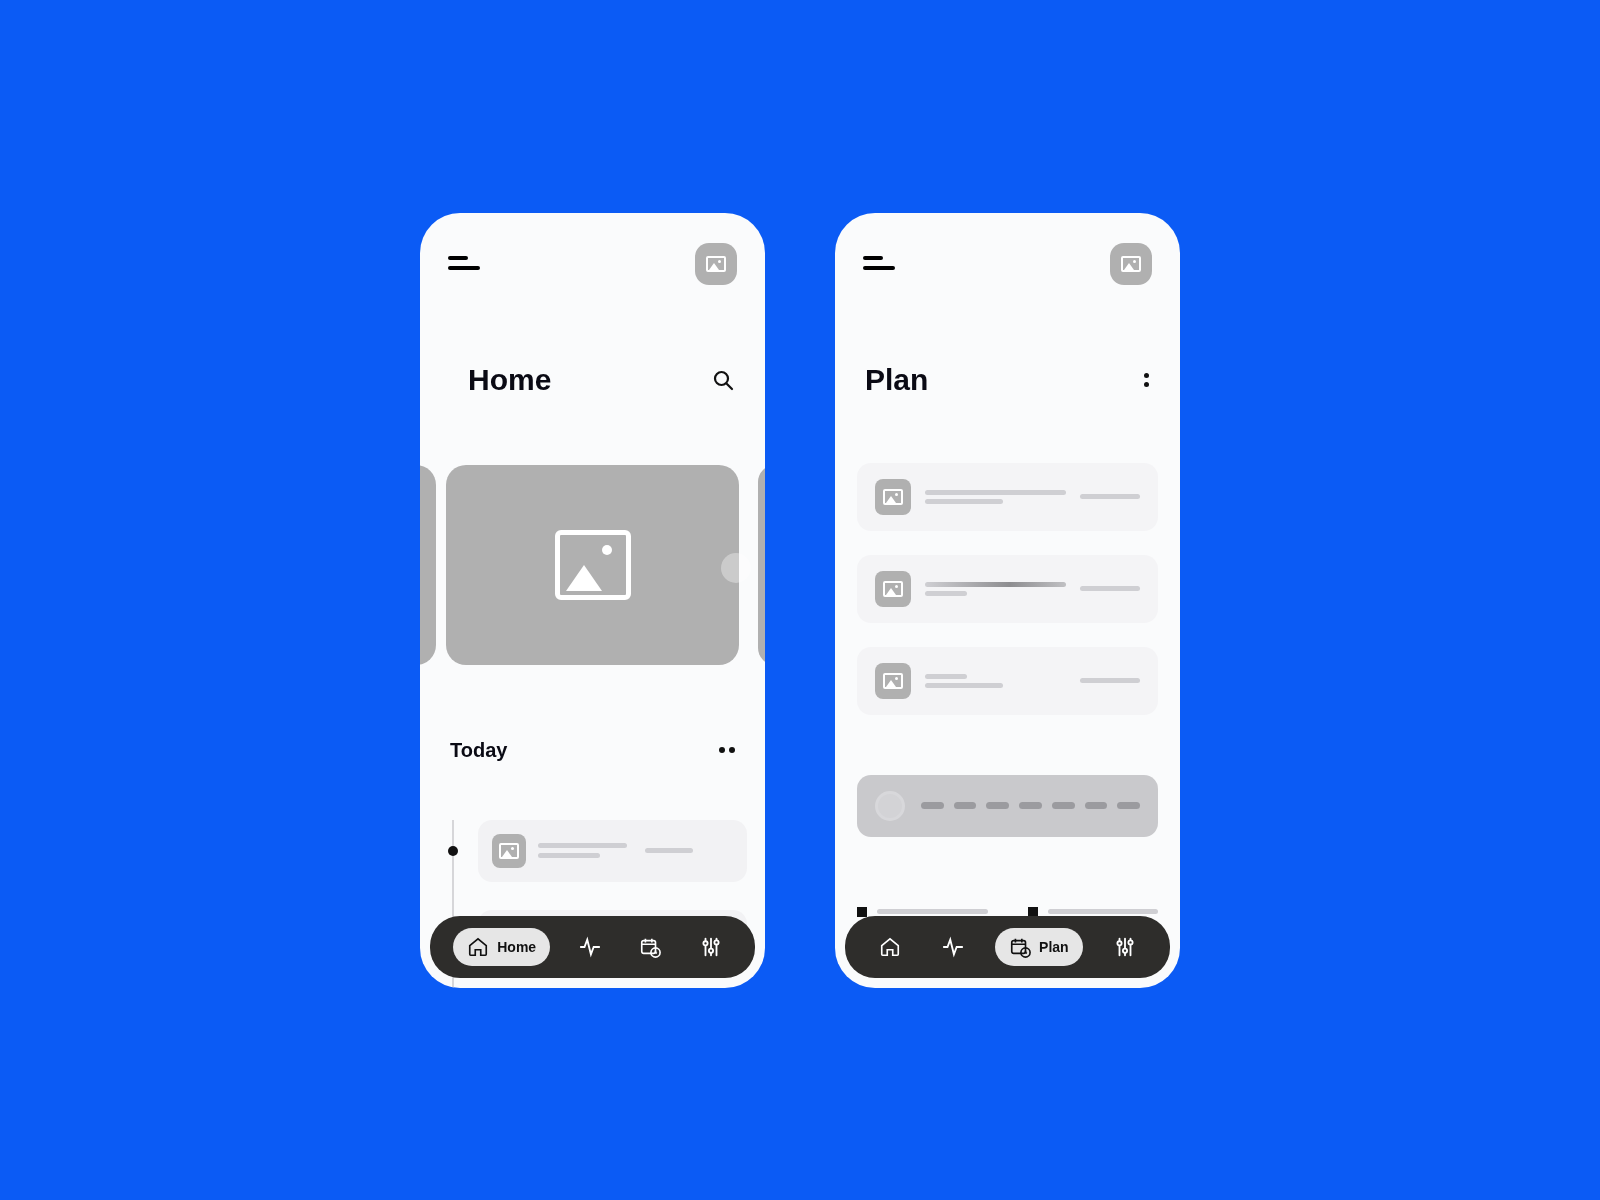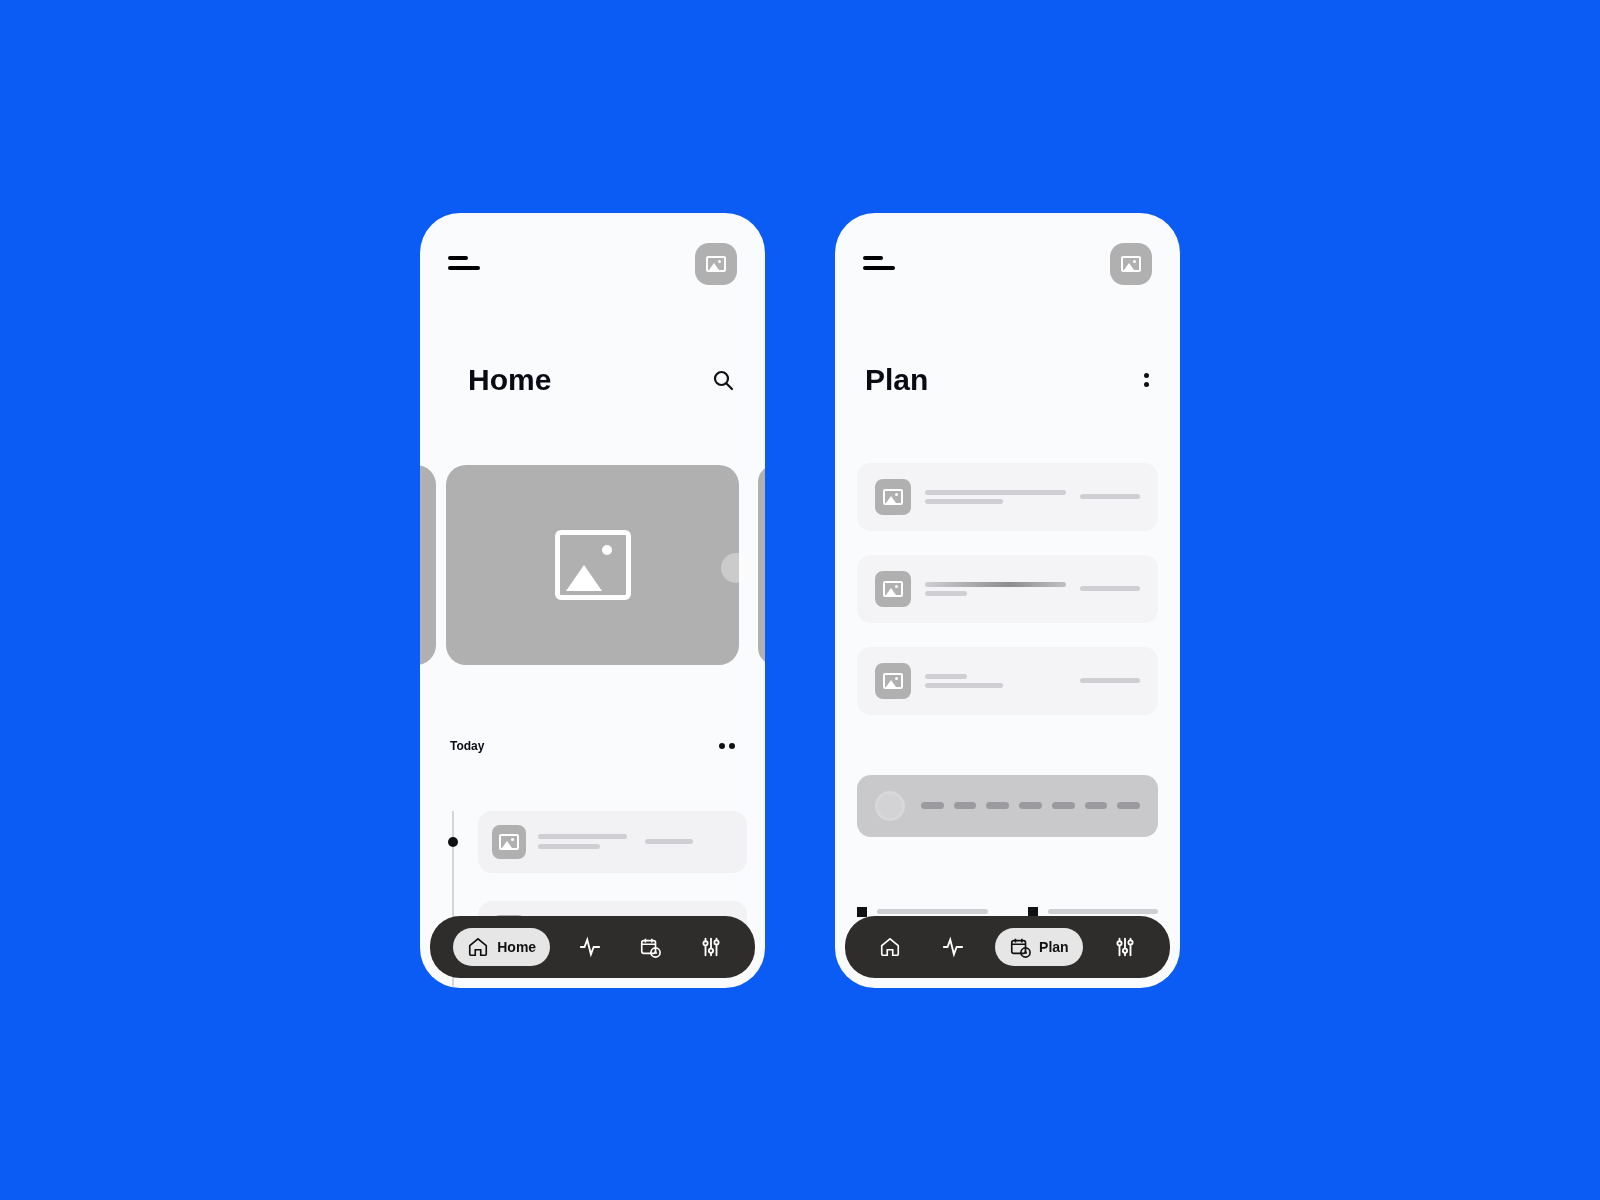--- a/index.html
+++ b/index.html
@@ -128,21 +128,21 @@
     border-left:18px solid transparent;
     border-right:18px solid transparent;
     border-bottom:26px solid #fff;
   }
 
   
   .section-row {
     display:flex; justify-content:space-between; align-items:center;
     padding: 26px 30px 10px 30px;
   }
-  .section-row h2 { font-size:12px; font-weight:800; color:#0a0a14; }
+  .section-row h2 { font-size:20px; font-weight:800; color:#0a0a14; }
   .kebab-h { display:flex; gap:4px; cursor:pointer;}
   .kebab-h span { width:6px; height:6px; background:#111; border-radius:50%; }
 
   .timeline { position:relative; padding-left:58px; padding-right:18px; flex:1; overflow:hidden;}
   .timeline .rail {
     position:absolute; left:32px; top:0; bottom:0;
     width:2px; background:#d6d6d9;
   }
   .timeline .dot {
     position:absolute; left:28px;

